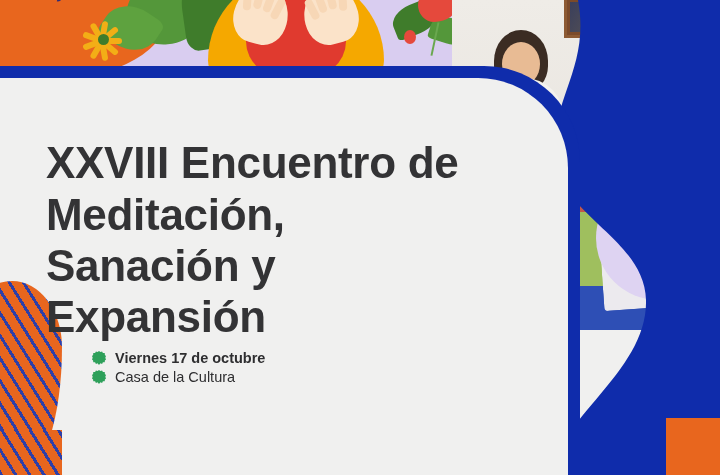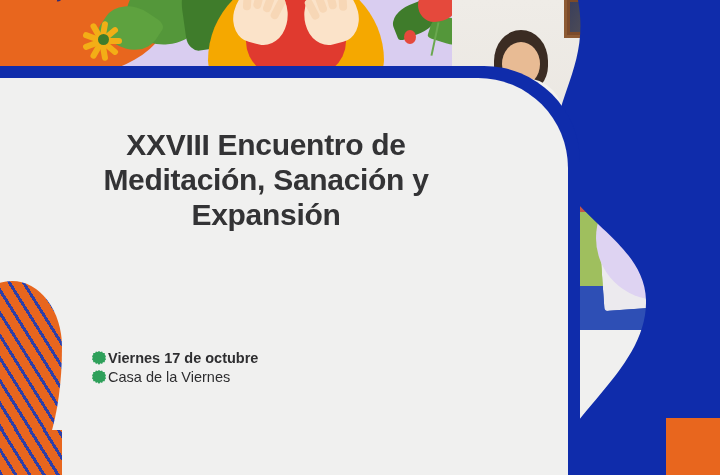--- a/index.html
+++ b/index.html
@@ -113,30 +113,29 @@
   
   #card-blue-edge{position:absolute;left:-60px;top:66px;width:640px;height:460px;
      background:#0f2cab;border-radius:0 96px 0 0;}
   #card{position:absolute;left:-60px;top:78px;width:628px;height:448px;
      background:#f0f0ef;border-radius:0 90px 0 0;}
 
   
   #content{position:absolute;left:0;top:78px;width:560px;height:397px;}
   #title{
     position:absolute;left:46px;top:30px;width:440px;
-    font-size:30px;line-height:1.16;font-weight:700;color:#333335;
+    font-size:44px;line-height:1.16;font-weight:700;color:#333335;
     letter-spacing:-0.3px;
-    text-align:center;
   }
   #subtitle{
     position:absolute;left:72px;top:158px;width:420px;
     font-size:21px;color:#4a4a4c;font-weight:400;
   }
   #details{position:absolute;left:92px;top:272px;width:430px;}
-  .detail-row{display:flex;align-items:center;gap:2px;margin-bottom:3px;}
+  .detail-row{display:flex;align-items:center;gap:9px;margin-bottom:3px;}
   .gear{
     width:14px;height:14px;flex:0 0 14px;background:#2ea05a;
     clip-path:polygon(50% 0%,60% 8%,72% 4%,78% 15%,91% 15%,92% 28%,100% 36%,95% 48%,100% 60%,92% 68%,91% 81%,78% 81%,72% 92%,60% 88%,50% 100%,40% 88%,28% 92%,22% 81%,9% 81%,8% 68%,0% 60%,5% 48%,0% 36%,8% 28%,9% 15%,22% 15%,28% 4%,40% 8%);
   }
   .detail-date{font-size:14.5px;font-weight:700;color:#2e2e30;}
   .detail-place{font-size:14.5px;font-weight:400;color:#2e2e30;}
 
   
   #salida-word{
     position:absolute;left:36px;top:-6px;
@@ -253,19 +252,19 @@
   <div id="content">
     <h1 id="title">XXVIII Encuentro de Meditación, Sanación y Expansión</h1>
 
     <div id="details">
       <div class="detail-row">
         <span class="gear"></span>
         <span class="detail-date">Viernes 17 de octubre</span>
       </div>
       <div class="detail-row">
         <span class="gear"></span>
-        <span class="detail-place">Casa de la Viernes</span>
+        <span class="detail-place">Casa de la Cultura</span>
       </div>
     </div>
 
   </div>
 
 </div>
 
 </body></html>

